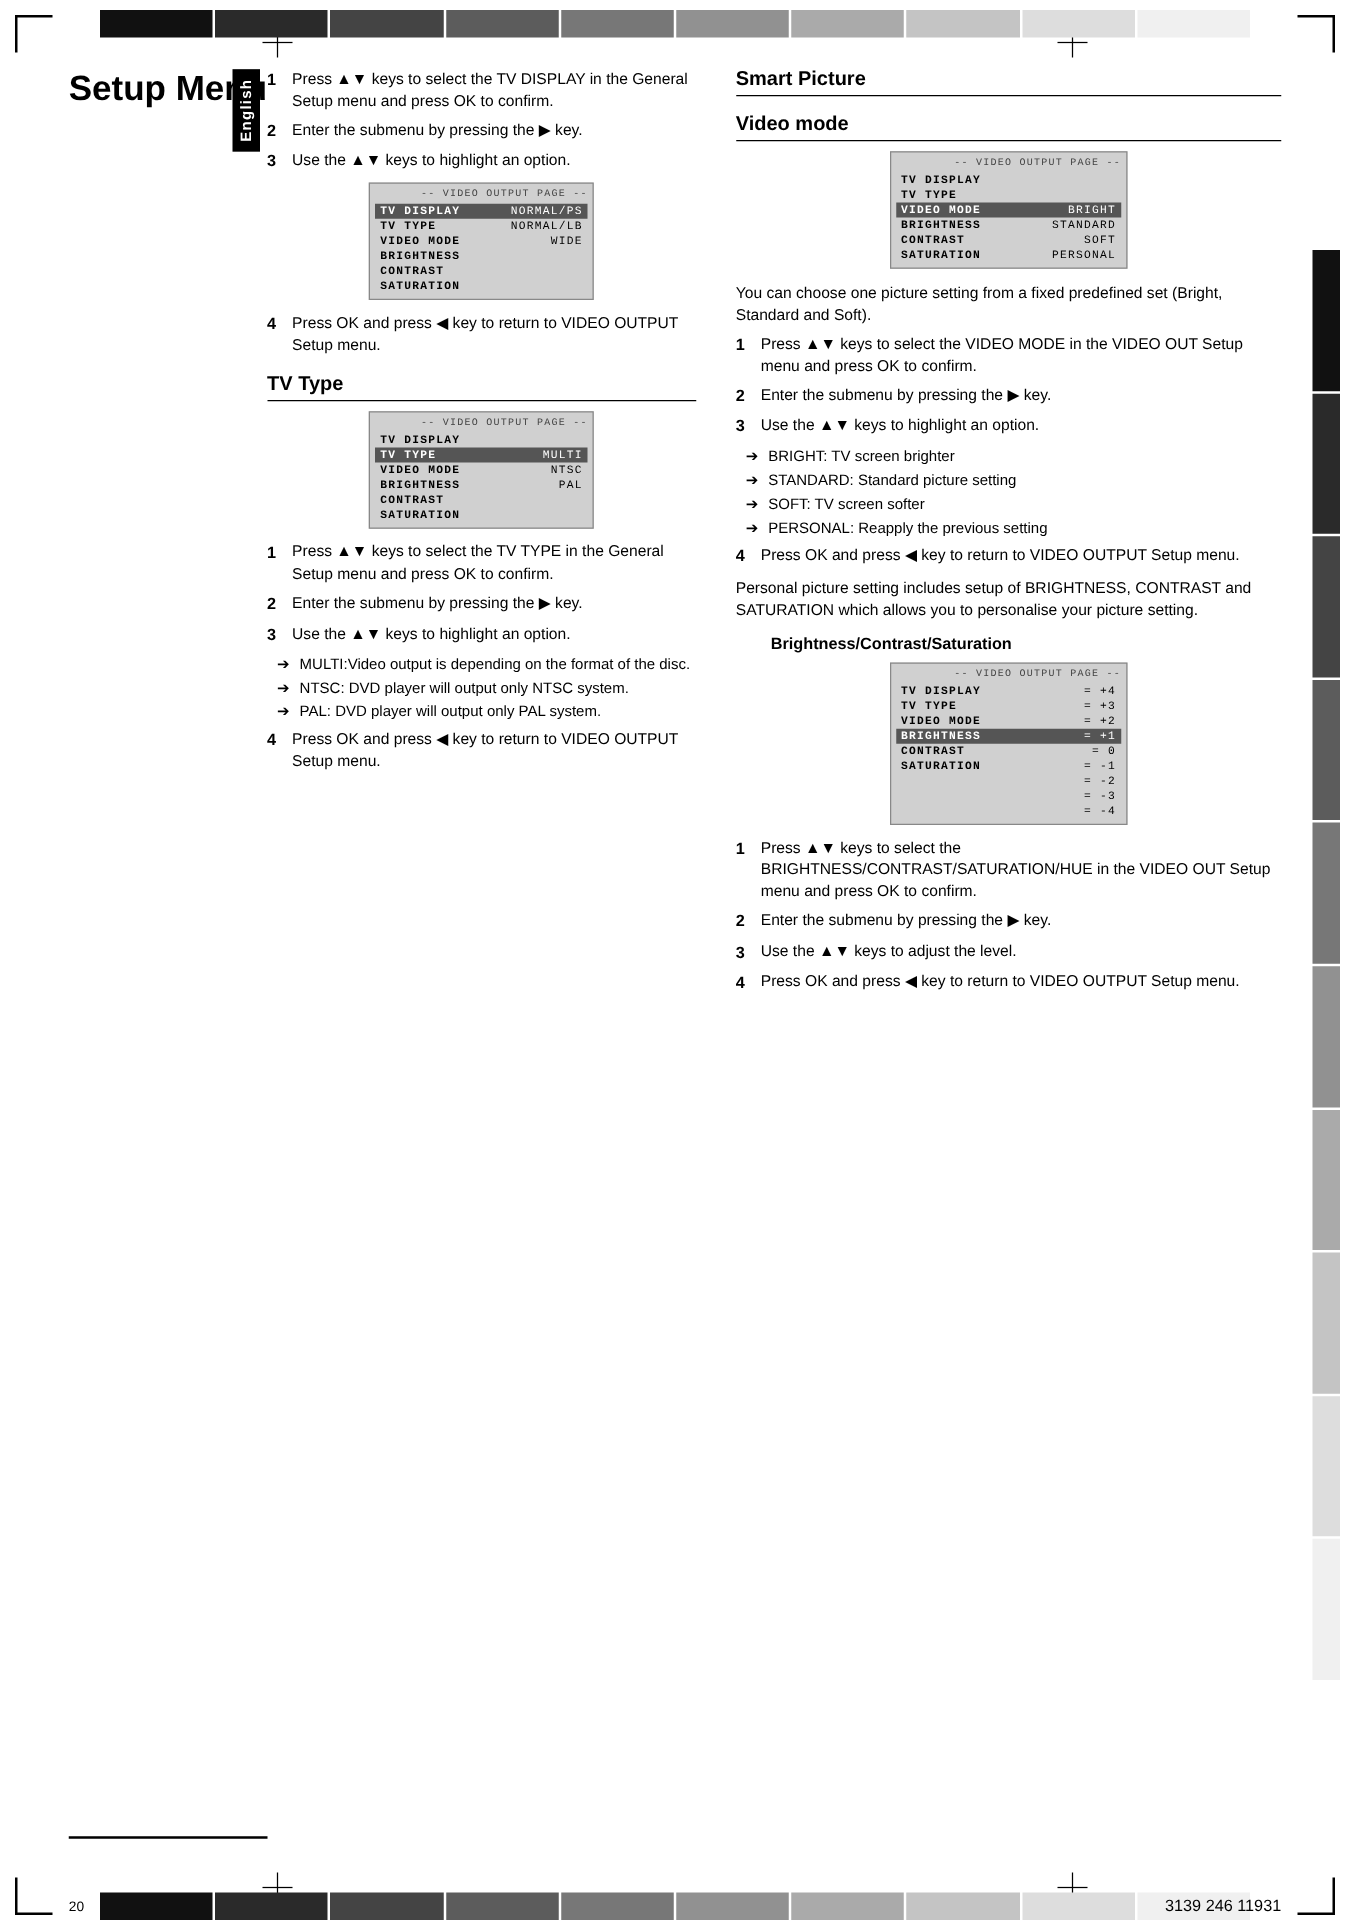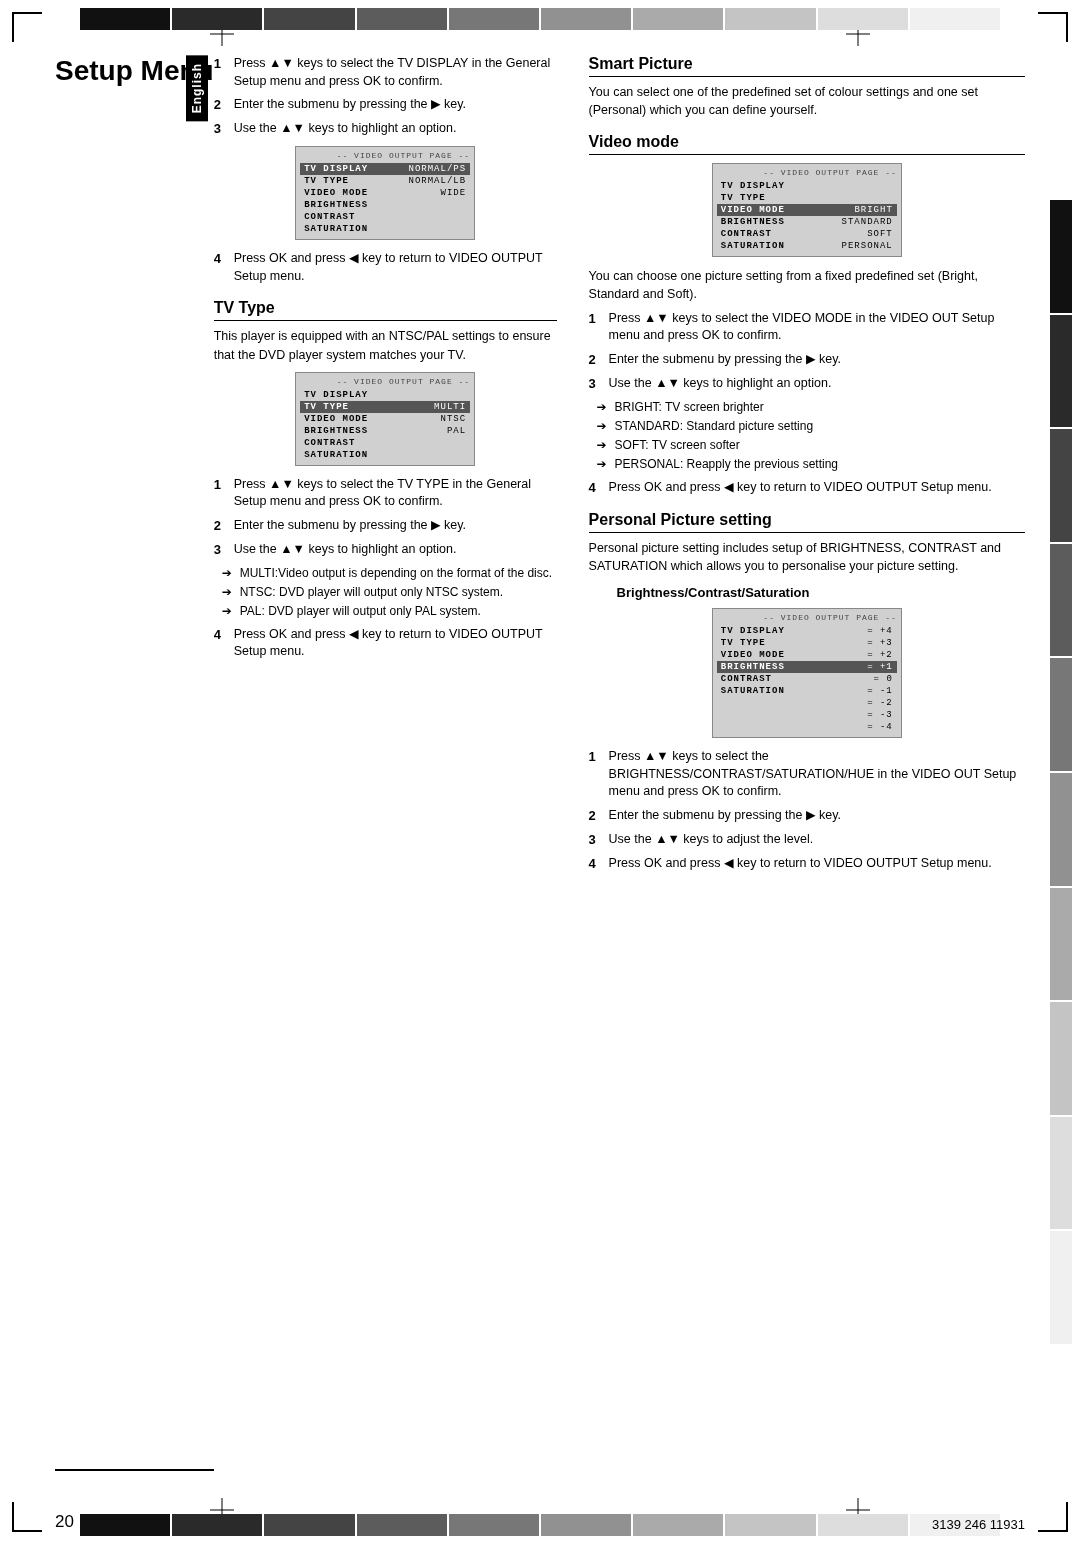--- a/index.html
+++ b/index.html
@@ -230,21 +230,21 @@
       font-size: 12.5px;
       line-height: 1.45;
       margin-bottom: 6px;
     }
 
     
     .page-num {
       position: absolute;
       bottom: 12px;
       left: 55px;
-      font-size: 17px;
+      font-size: 11px;
     }
     .catalog-num {
       position: absolute;
       bottom: 12px;
       right: 55px;
       font-size: 13px;
     }
   </style>
 </head>
 <body>
@@ -349,21 +349,20 @@
           <span class="osd-cell-right"></span>
         </div>
       </div>
 
       <div class="step">
         <span class="step-num">4</span>
         <span class="step-text">Press OK and press ◀ key to return to VIDEO OUTPUT Setup menu.</span>
       </div>
 
       <div class="section-title">TV Type</div>
-      <p class="body-text">This player is equipped with an NTSC/PAL settings to ensure that the DVD player system matches your TV.</p>
 
       <div class="osd-screen">
         <div class="osd-title-row">-- VIDEO OUTPUT PAGE --</div>
         <div class="osd-row">
           <span class="osd-cell-left">TV DISPLAY</span>
           <span class="osd-cell-right"></span>
         </div>
         <div class="osd-row highlighted">
           <span class="osd-cell-left">TV TYPE</span>
           <span class="osd-cell-right">MULTI</span>
@@ -414,21 +413,20 @@
 
       <div class="step" style="margin-top:6px;">
         <span class="step-num">4</span>
         <span class="step-text">Press OK and press ◀ key to return to VIDEO OUTPUT Setup menu.</span>
       </div>
     </div>
 
     <div class="col-right">
 
       <div class="section-title first">Smart Picture</div>
-      <p class="body-text">You can select one of the predefined set of colour settings and one set (Personal) which you can define yourself.</p>
 
       <div class="section-title">Video mode</div>
 
       <div class="osd-screen" style="width:190px;">
         <div class="osd-title-row">-- VIDEO OUTPUT PAGE --</div>
         <div class="osd-row">
           <span class="osd-cell-left">TV DISPLAY</span>
           <span class="osd-cell-right"></span>
         </div>
         <div class="osd-row">
@@ -483,21 +481,20 @@
       <div class="bullet-item">
         <span class="bullet-arrow">➔</span>
         <span>PERSONAL: Reapply the previous setting</span>
       </div>
 
       <div class="step" style="margin-top:6px;">
         <span class="step-num">4</span>
         <span class="step-text">Press OK and press ◀ key to return to VIDEO OUTPUT Setup menu.</span>
       </div>
 
-      <div class="section-title">Personal Picture setting</div>
       <p class="body-text">Personal picture setting includes setup of BRIGHTNESS, CONTRAST and SATURATION which allows you to personalise your picture setting.</p>
 
       <div class="subsection-title">Brightness/Contrast/Saturation</div>
 
       <div class="osd-screen" style="width:190px;">
         <div class="osd-title-row">-- VIDEO OUTPUT PAGE --</div>
         <div class="osd-row">
           <span class="osd-cell-left">TV DISPLAY</span>
           <span class="osd-cell-right">= +4</span>
         </div>

